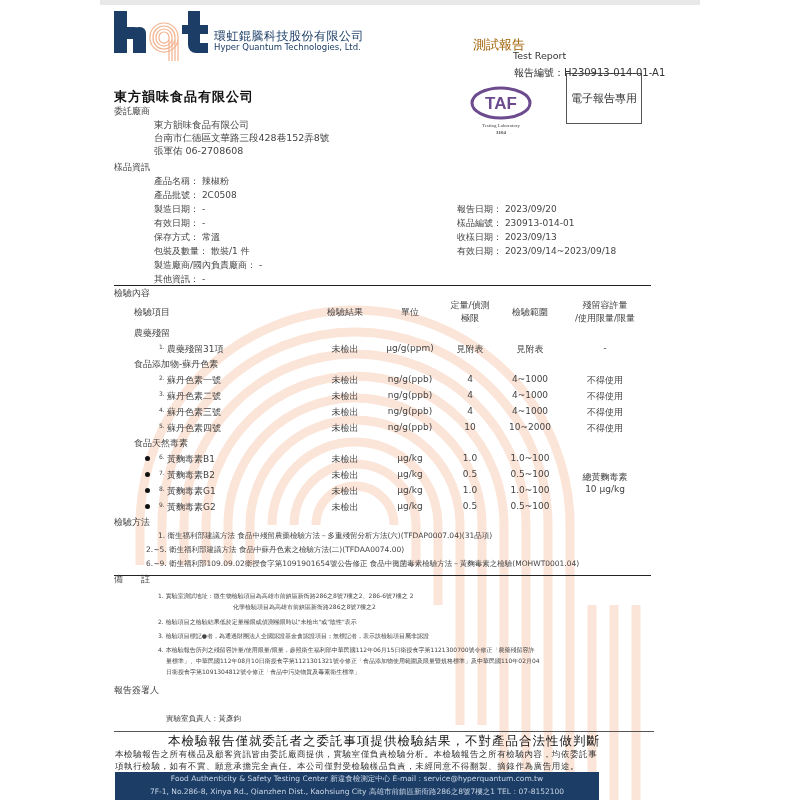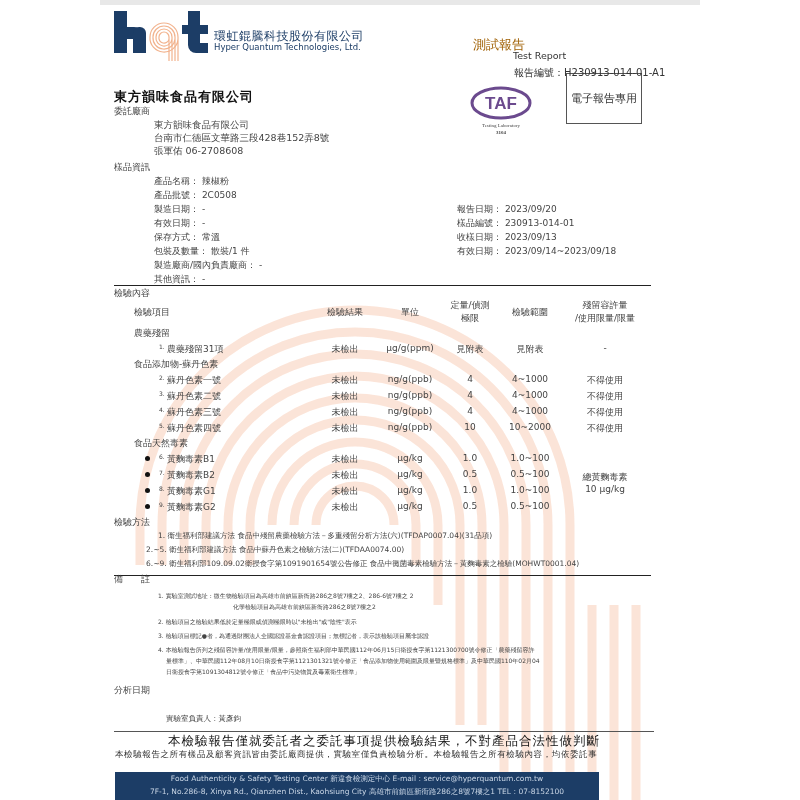--- a/index.html
+++ b/index.html
@@ -229,24 +229,25 @@
   <div>
     <div class="abs s6" style="left:58px;top:587px;"><span>1.</span> <span>實驗室測試地址：微生物檢驗項目為高雄市前鎮區新衙路286之8號7樓之2、286-6號7樓之 2</span></div>
     <div class="abs s6" style="left:133px;top:598px;">化學檢驗項目為高雄市前鎮區新衙路286之8號7樓之2</div>
     <div class="abs s6" style="left:58px;top:613px;"><span>2.</span> <span>檢驗項目之檢驗結果低於定量極限或偵測極限時以"未檢出"或"陰性"表示</span></div>
     <div class="abs s6" style="left:58px;top:627px;"><span>3.</span> <span>檢驗項目標記●者，為通過財團法人全國認證基金會認證項目；無標記者，表示該檢驗項目屬非認證</span></div>
     <div class="abs s6" style="left:58px;top:641px;"><span>4.</span> <span>本檢驗報告所列之殘留容許量/使用限量/限量，參照衛生福利部中華民國112年06月15日衛授食字第1121300700號令修正「農藥殘留容許</span></div>
     <div class="abs s6" style="left:66px;top:652px;">量標準」、中華民國112年08月10日衛授食字第1121301321號令修正「食品添加物使用範圍及限量暨規格標準」及中華民國110年02月04</div>
     <div class="abs s6" style="left:66px;top:663px;">日衛授食字第1091304812號令修正「食品中污染物質及毒素衛生標準」</div>
   </div>
 
-  <div class="abs s9" style="left:14px;top:679px;">分析日期</div>
+  <div class="abs s9" style="left:14px;top:679px;">報告簽署人</div>
   <div class="abs s8" style="left:66px;top:709px;">實驗室負責人：黃彥鈞</div>
 
   <div class="rule" style="left:14px;top:726px;width:540px;background:#555;"></div>
 
   <div class="abs footer-notice c" style="left:14px;top:728px;width:540px;">本檢驗報告僅就委託者之委託事項提供檢驗結果，不對產品合法性做判斷</div>
   <div class="abs footer-fine" style="left:15px;top:744px;">本檢驗報告之所有樣品及顧客資訊皆由委託廠商提供，實驗室僅負責檢驗分析。本檢驗報告之所有檢驗內容，均依委託事</div>
+  <div class="abs footer-fine" style="left:15px;top:756px;">項執行檢驗，如有不實、願意承擔完全責任。本公司僅對受檢驗樣品負責，未經同意不得翻製、摘錄作為廣告用途。</div>
   <div class="footer-bar">
     <span>Food Authenticity &amp; Safety Testing Center  新違食檢測定中心  E-mail：service@hyperquantum.com.tw</span>
     <span>7F-1, No.286-8, Xinya Rd., Qianzhen Dist., Kaohsiung City  高雄市前鎮區新衙路286之8號7樓之1  TEL：07-8152100</span>
   </div>
 </div>
 
 </body></html>

